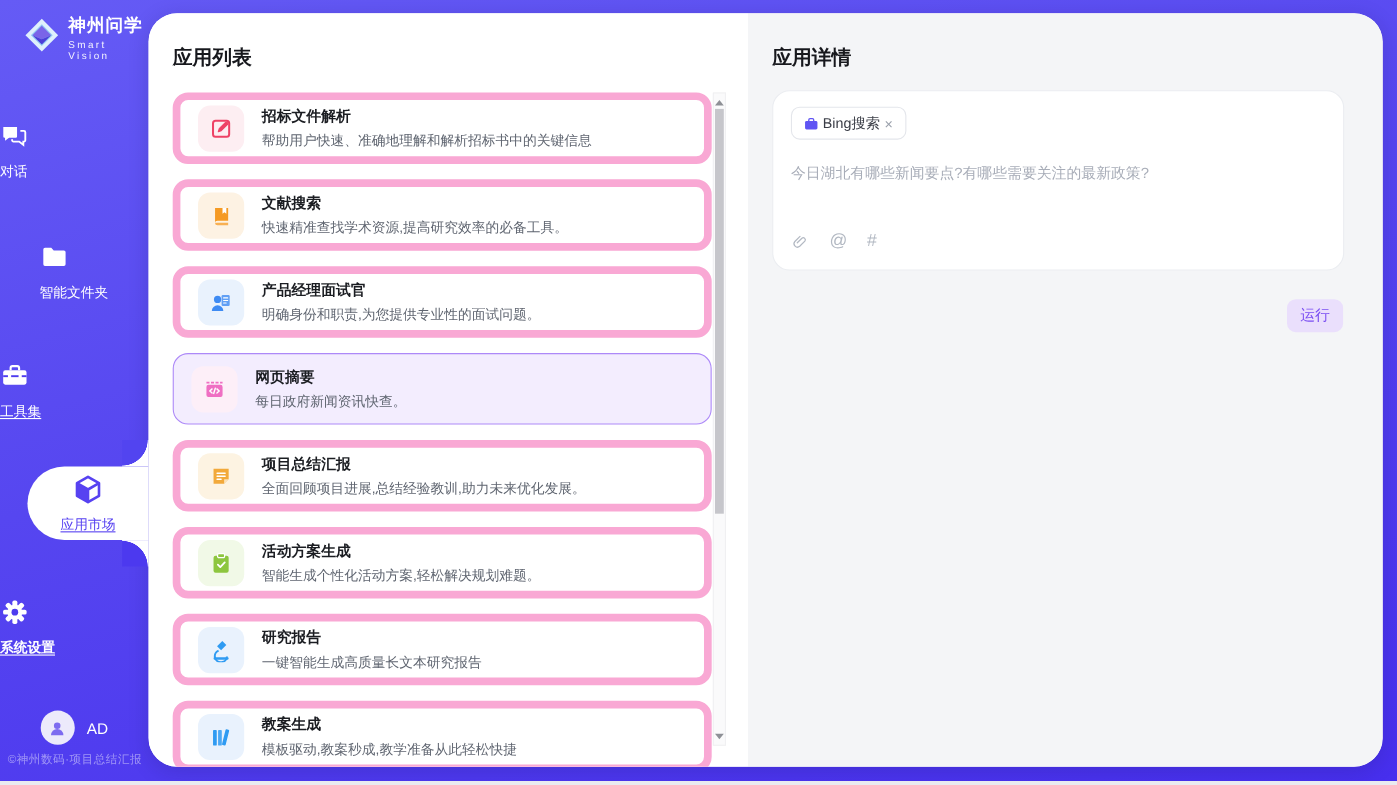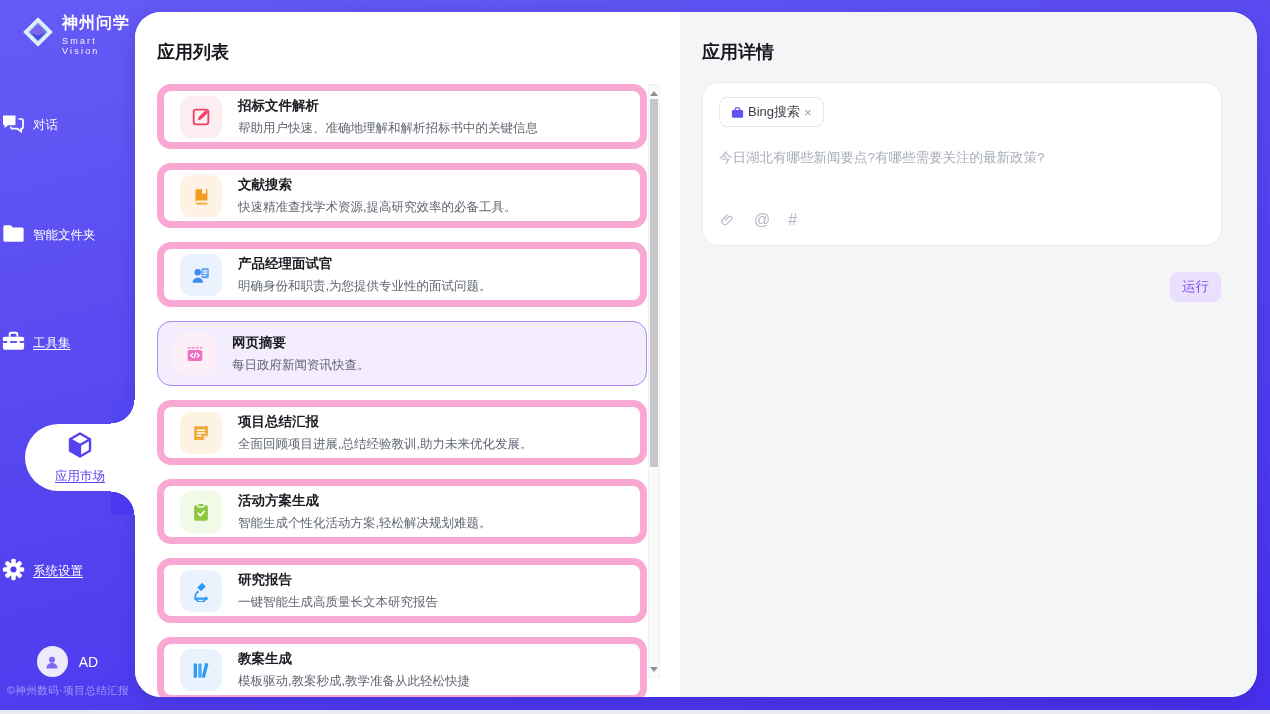--- a/index.html
+++ b/index.html
@@ -9,21 +9,21 @@
   
   .shell { position:absolute; left:0; top:0; width:1270px; height:710px;
            background:linear-gradient(165deg,#655bf5 0%, #5646f0 45%, #472fee 100%); }
 
   
   .sidebar { position:absolute; left:0; top:0; width:135px; height:710px; }
   .logo { position:absolute; left:19px; top:13px; display:flex; gap:5px; }
   .logo-text .cn { color:#fff; font-size:16px; font-weight:bold; letter-spacing:1px; }
   .logo-text .en { color:rgba(255,255,255,.92); font-size:9px; letter-spacing:2.2px; margin-top:2px; }
 
-  .nav-item { position:absolute; left:0; width:129px; display:flex; align-items:center; gap:6px; cursor:pointer; }
+  .nav-item { position:absolute; left:0; width:129px; display:flex; flex-direction:column; gap:6px; cursor:pointer; }
   .nav-item .lbl { color:#fff; font-size:12.5px; }
   .nav-item .lbl.u { text-decoration:underline; text-underline-offset:2px; }
 
   .nav-active { position:absolute; left:25px; top:424px; width:110px; height:67px; background:#fff;
                 border-radius:34px 0 0 34px; display:flex; flex-direction:column; align-items:center;
                 justify-content:center; gap:4px; cursor:pointer; z-index:2; }
   .nav-active .lbl { color:#5742f1; font-size:12.5px; text-decoration:underline; text-underline-offset:2px; }
   .fillet { position:absolute; right:0; width:24px; height:24px; z-index:2; }
   .fillet.top { top:400px; background:radial-gradient(circle 24px at 0 0, #5244f0 0 23px, #fff 23.5px); }
   .fillet.bottom { top:491px; background:radial-gradient(circle 24px at 0 24px, #4c39ef 0 23px, #fff 23.5px); }
@@ -100,21 +100,21 @@
     <div class="nav-item" style="top:110px;">
       <span>
         <svg width="27" height="27" viewBox="0 0 27 27">
           <path d="M3 5.5h12.5v8.5a1.2 1.2 0 01-1.2 1.2H8.2L4.6 18v-2.8H4.2A1.2 1.2 0 013 14z" fill="#fff"></path>
           <path d="M18.5 9h3.3a1.2 1.2 0 011.2 1.2v7.3a1.2 1.2 0 01-1.2 1.2h-.6v2.9l-3.8-2.9h-5.2a1.2 1.2 0 01-1.2-1.2v-1" fill="none" stroke="#fff" stroke-width="1.7"></path>
         </svg>
       </span>
       <span class="lbl">对话</span>
     </div>
 
-    <div class="nav-item" style="top:220px;">
+    <div class="nav-item" style="top:220px;padding-left:36px;">
       <span>
         <svg width="27" height="27" viewBox="0 0 28 28">
           <path d="M3.5 7A1.6 1.6 0 015.1 5.4H11l2.3 2.5h9.6A1.6 1.6 0 0124.5 9.5V21a1.6 1.6 0 01-1.6 1.6H5.1A1.6 1.6 0 013.5 21z" fill="#fff"></path>
         </svg>
       </span>
       <span class="lbl">智能文件夹</span>
     </div>
 
     <div class="nav-item" style="top:328px;">
       <span>
@@ -135,21 +135,21 @@
       <span style="color:#5742f1;">
         <svg width="30" height="30" viewBox="0 0 24 24">
           <path d="M12 2.8l8 4.6v9.2l-8 4.6-8-4.6V7.4z" fill="none" stroke="currentColor" stroke-width="1.9" stroke-linejoin="round"></path>
           <path d="M4 7.4l8 4.6 8-4.6M12 12v9.2" fill="none" stroke="currentColor" stroke-width="1.9" stroke-linejoin="round"></path>
           <path d="M4 7.4l8 4.6v9.2l-8-4.6z" fill="currentColor"></path>
         </svg>
       </span>
       <span class="lbl">应用市场</span>
     </div>
 
-    <div class="nav-item" style="top:556px;">
+    <div class="nav-item" style="top:543px;font-weight:bold;">
       <span>
         <svg width="27" height="27" viewBox="0 0 24 24">
           <g fill="#fff">
             <rect x="10" y="2.5" width="4" height="19" rx="1.4"></rect>
             <rect x="10" y="2.5" width="4" height="19" rx="1.4" transform="rotate(45 12 12)"></rect>
             <rect x="10" y="2.5" width="4" height="19" rx="1.4" transform="rotate(90 12 12)"></rect>
             <rect x="10" y="2.5" width="4" height="19" rx="1.4" transform="rotate(135 12 12)"></rect>
             <circle cx="12" cy="12" r="6"></circle>
           </g>
           <circle cx="12" cy="12" r="2.7" fill="#4e3cef"></circle>

